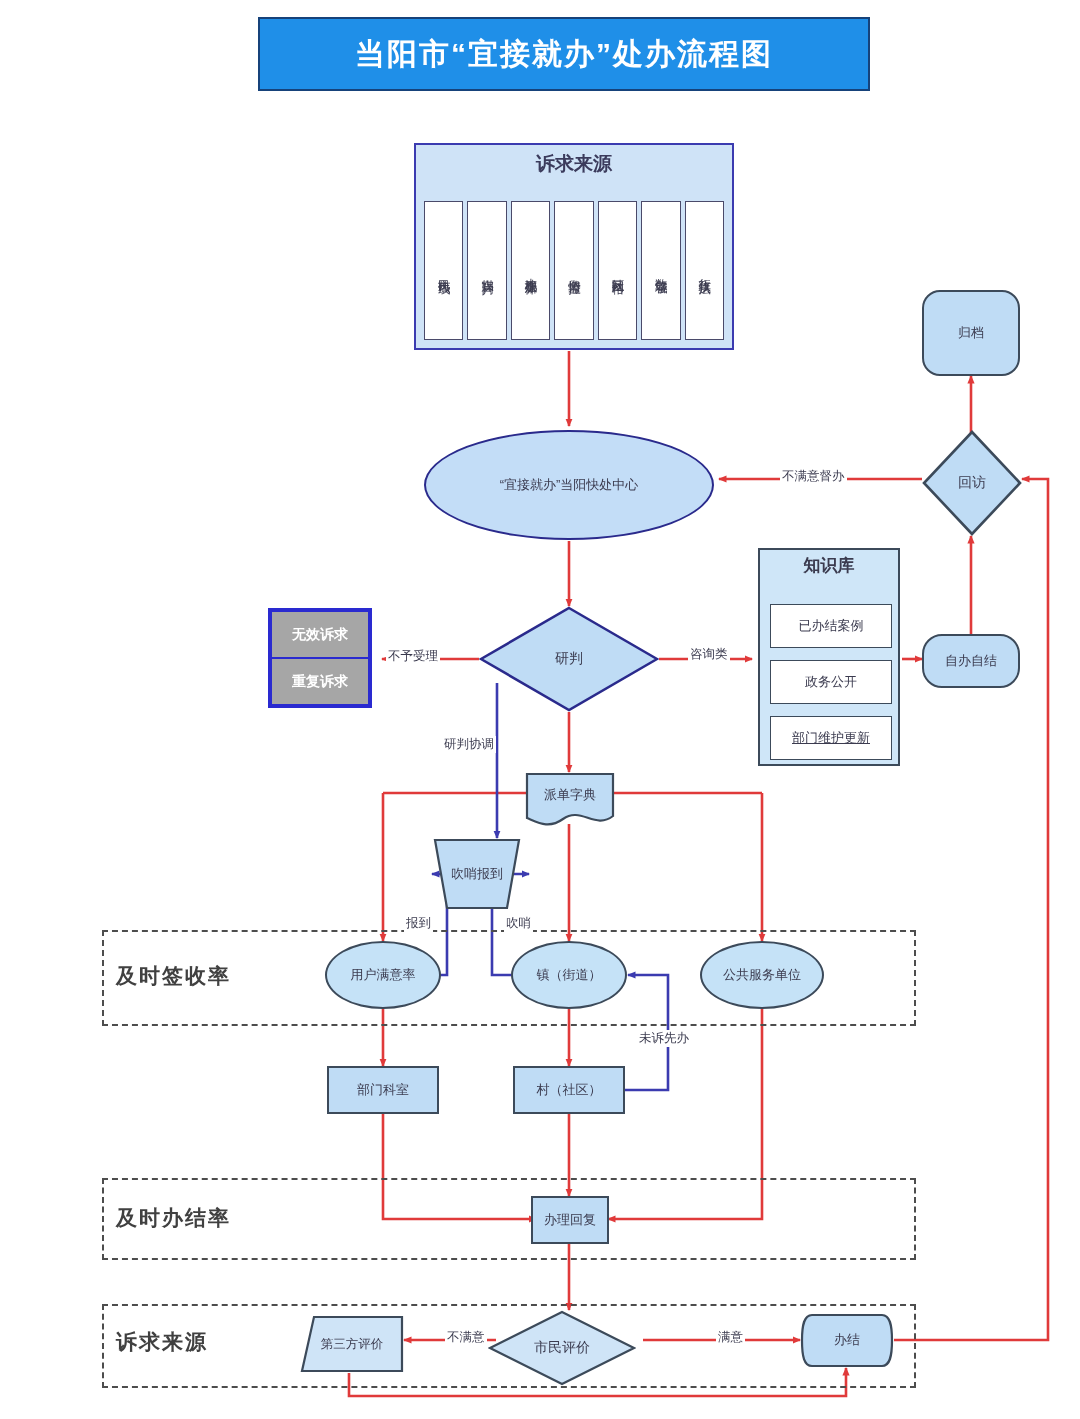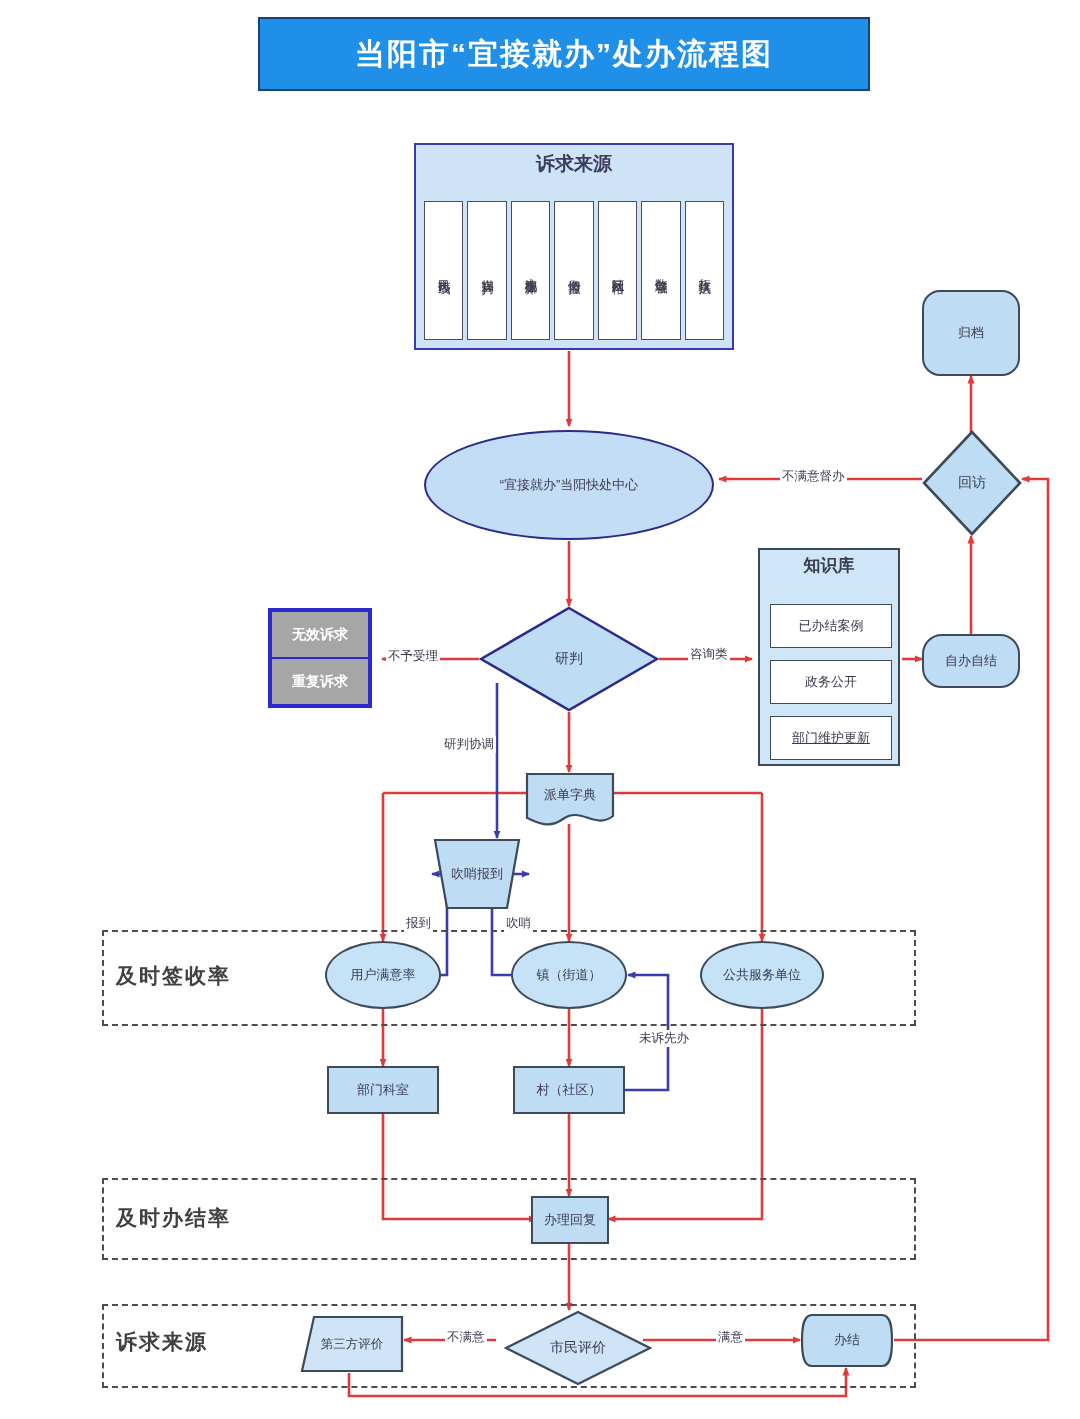--- a/index.html
+++ b/index.html
@@ -212,21 +212,21 @@
   <div class="node rect" style="left:513px;top:1066px;width:112px;height:48px;">村（社区）</div>
 
   <div class="band" style="left:102px;top:1178px;width:814px;height:82px;"></div>
   <div class="band-label" style="left:116px;top:1204px;">及时办结率</div>
 
   <div class="node rect" style="left:531px;top:1196px;width:78px;height:48px;">办理回复</div>
 
   <div class="band" style="left:102px;top:1304px;width:814px;height:84px;"></div>
   <div class="band-label" style="left:116px;top:1328px;">诉求来源</div>
 
-  <div class="diamond" style="left:504px;top:1310px;width:148px;height:76px;">
+  <div class="diamond" style="left:488px;top:1310px;width:148px;height:76px;">
     <svg viewBox="0 0 148 76" style="width:148px;height:76px;display:block;">
       <polygon points="74,2 146,38 74,74 2,38" fill="#cfe4f7" stroke="#3c4a5a" stroke-width="2.2"></polygon>
     </svg>
     <div class="dtxt">市民评价</div>
   </div>
 
   <div class="node" style="left:300px;top:1315px;width:104px;height:58px;background:transparent;border:none;">
     <svg viewBox="0 0 104 58" style="position:absolute;left:0;top:0;width:104px;height:58px;">
       <polygon points="14,2 102,2 102,56 2,56" fill="#cfe4f7" stroke="#3c4a5a" stroke-width="2.2"></polygon>
     </svg>

